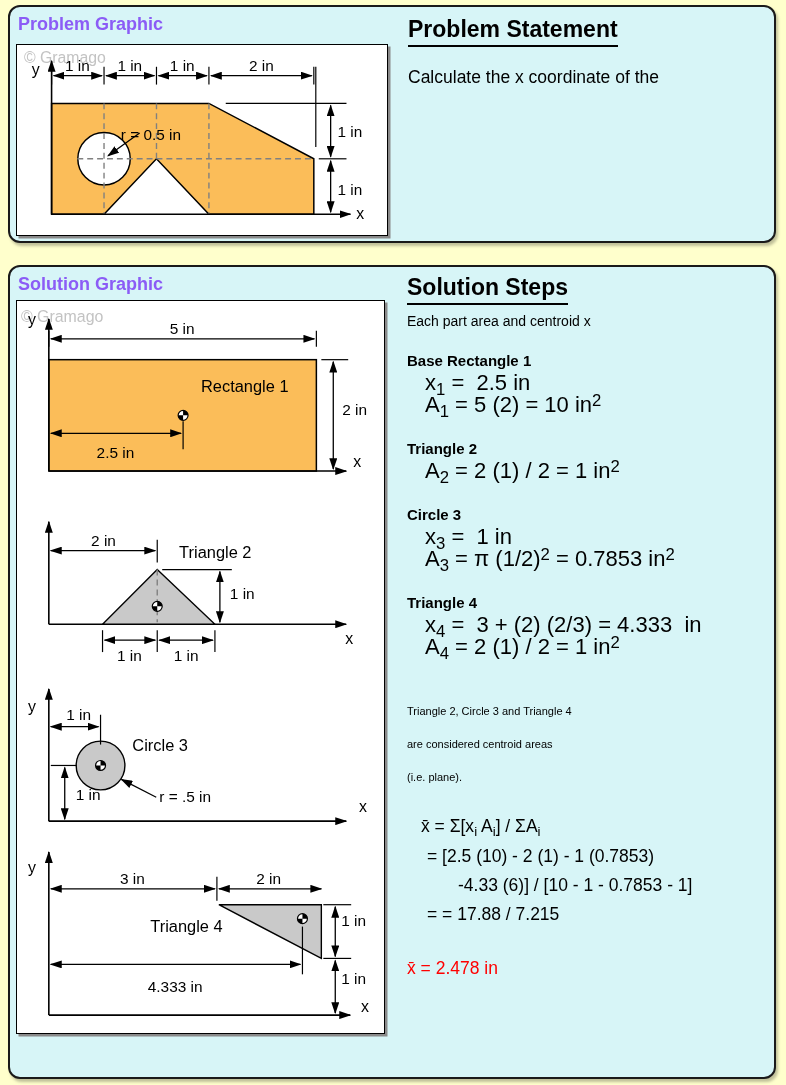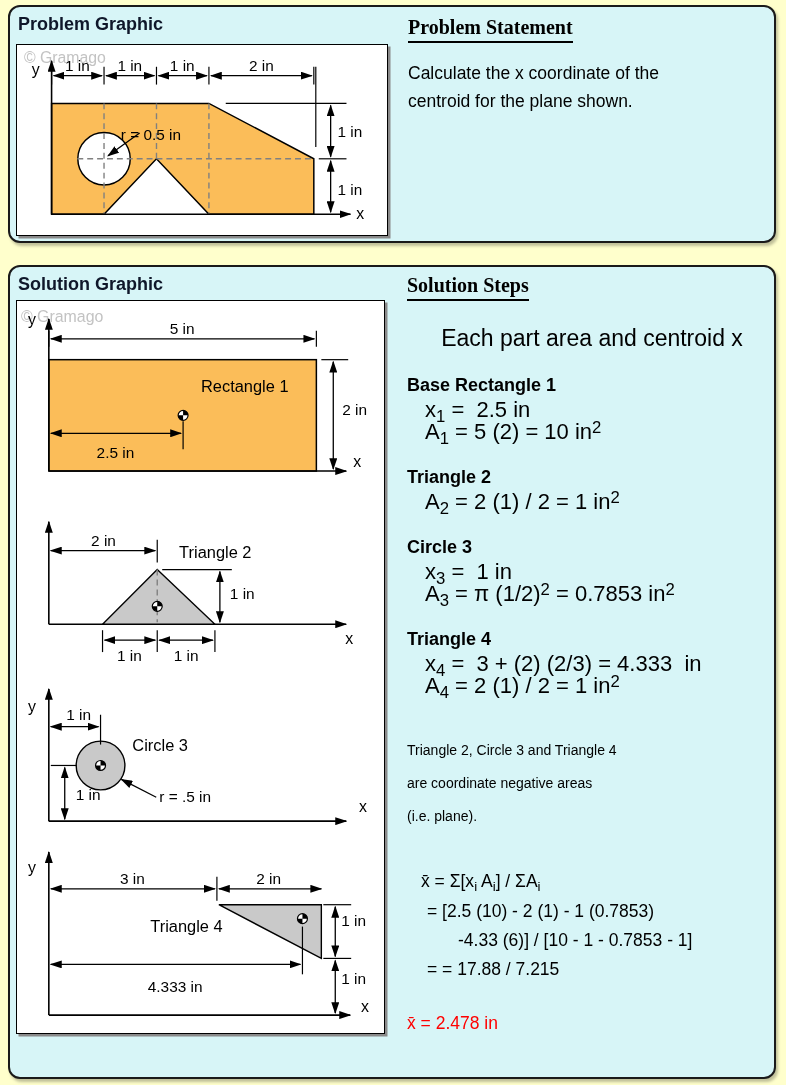--- a/index.html
+++ b/index.html
@@ -8,40 +8,40 @@
     --watermark-gray:#C3C3C3; --result-red:#FF0000;
   }
   *{box-sizing:border-box;}
   html,body{margin:0;padding:0;}
   body{font-family:"Liberation Sans",sans-serif;background:var(--page-bg);}
   .page{position:relative;width:786px;height:1085px;background:var(--page-bg);overflow:hidden;}
   .panel{position:absolute;background:var(--panel-bg);border:2px solid var(--panel-border);
          border-radius:12px;box-shadow:2px 3px 3px rgba(0,0,0,0.25);}
   .panel1{left:8px;top:5px;width:768px;height:238px;}
   .panel2{left:8px;top:265px;width:768px;height:814px;}
-  .sec-title{position:absolute;font-size:18px;font-weight:bold;color:#0f172a;margin:0;}
+  .sec-title{position:absolute;font-size:18px;font-weight:bold;color:#8b5cf6;margin:0;}
   .underlined{border-bottom:2px solid #000;padding-bottom:2px;display:inline-block;}
   .figbox{position:absolute;background:#fff;border:1.5px solid #000;
           box-shadow:2.5px 2.5px 0 #8a8a8a;}
   .figboxP{left:14px;top:42px;width:372px;height:192px;}
   .figboxS{left:14px;top:300px;width:369px;height:734px;}
   .figbox svg{display:block;width:100%;height:100%;}
 
   
   .col{position:absolute;color:#000;font-size:17px;}
   .stmt-col{left:406px;top:14px;width:360px;}
   .steps-col{left:405px;top:272px;width:370px;}
-  .col h3{font-size:20px;font-weight:bold;margin:0;font-family:Liberation Serif, serif;}
+  .col h3{font-size:23px;font-weight:bold;margin:0;}
   .stmt-text{margin-top:16px;line-height:28px;font-size:17.5px;}
-  .intro{margin-top:24px;font-size:23px;text-align:center;}
+  .intro{margin-top:8px;font-size:14px;}
   .step{margin-top:23px;}
-  .step-h{font-weight:bold;font-size:18px;margin-bottom:4px;}
+  .step-h{font-weight:bold;font-size:15px;margin-bottom:4px;}
   .sline{margin-left:18px;line-height:20px;font-size:22px;white-space:pre-wrap;}
-  .note{margin-top:36px;line-height:33px;font-size:14px;}
-  .formula{margin-top:34px;font-size:17.5px;}
+  .note{margin-top:36px;line-height:33px;font-size:11px;}
+  .formula{margin-top:18px;font-size:17.5px;}
   .fline{line-height:29px;white-space:pre-wrap;}
   .f0{margin-left:14px;} .f1{margin-left:20px;} .f2{margin-left:51px;} .f3{margin-left:20px;}
   .result{margin-top:29px;color:var(--result-red);font-size:17.5px;}
   sub{font-size:0.76em;vertical-align:baseline;position:relative;top:0.28em;}
   sup{font-size:0.76em;vertical-align:baseline;position:relative;top:-0.38em;}
 
   
   svg text{font-family:"Liberation Sans",sans-serif;font-size:15.5px;fill:#000;}
   svg .wm{fill:var(--watermark-gray);font-size:16px;}
   svg .figlabel{font-size:16.5px;}
@@ -125,21 +125,20 @@
           <line class="dimE" x1="123" y1="89" x2="91" y2="112"></line>
           <text x="104" y="96">r = 0.5 in</text>
         </g>
       </svg>
     </div>
 
     <div class="col stmt-col" style="left:398px;top:9px;">
       <h3><span class="underlined">Problem Statement</span></h3>
       <div class="stmt-text">
         <div>Calculate the x coordinate of the</div>
-        <div>centroid for the plane shown.</div>
       </div>
     </div>
   </div>
 
   <div class="panel panel2">
     <h2 class="sec-title" style="left:8px;top:7px;">Solution Graphic</h2>
 
     <div class="figbox figboxS" style="left:6px;top:33px;">
       <svg id="figS" viewBox="0 0 369 734">
         <defs>
@@ -272,21 +271,21 @@
         <div class="sline">A<sub>3</sub> = π (1/2)<sup>2</sup> = 0.7853 in<sup>2</sup></div>
       </div>
       <div class="step">
         <div class="step-h">Triangle 4</div>
         <div class="sline">x<sub>4</sub> =  3 + (2) (2/3) = 4.333  in</div>
         <div class="sline">A<sub>4</sub> = 2 (1) / 2 = 1 in<sup>2</sup></div>
       </div>
 
       <div class="note">
         <div>Triangle 2, Circle 3 and Triangle 4</div>
-        <div>are coordinate negative areas</div>
+        <div>are considered centroid areas</div>
         <div>(i.e. plane).</div>
       </div>
 
       <div class="formula">
         <div class="fline f0">x̄ = Σ[x<sub>i</sub> A<sub>i</sub>] / ΣA<sub>i</sub></div>
         <div class="fline f1">= [2.5 (10) - 2 (1) - 1 (0.7853)</div>
         <div class="fline f2">-4.33 (6)] / [10 - 1 - 0.7853 - 1]</div>
         <div class="fline f3">= = 17.88 / 7.215</div>
       </div>
 

